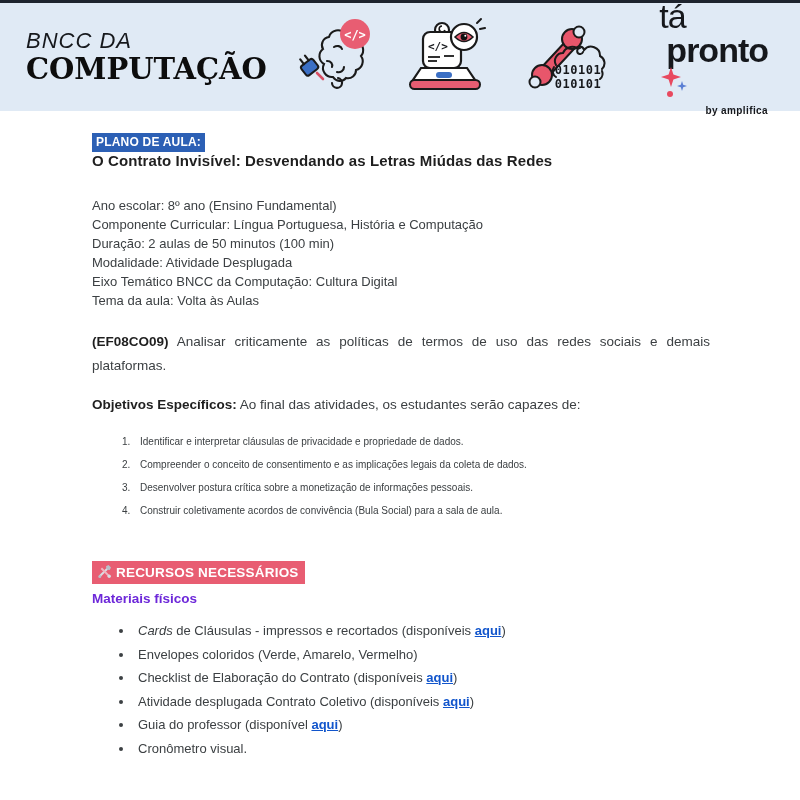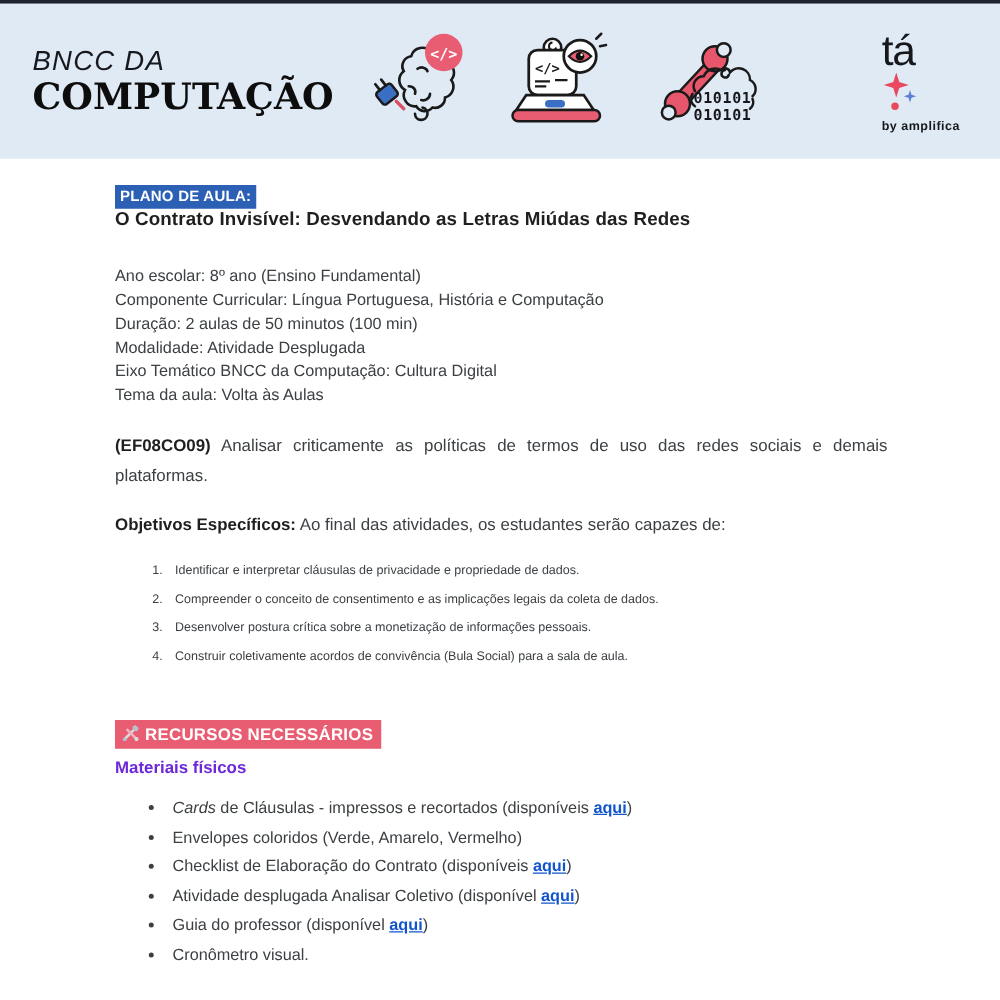--- a/index.html
+++ b/index.html
@@ -3,21 +3,21 @@
 <meta charset="utf-8">
 <style>
   html,body{margin:0;padding:0;}
   .page{
     width:800px;height:800px;background:#ffffff;overflow:hidden;position:relative;
     font-family:"Liberation Sans", sans-serif;color:#3c4043;
   }
   .topbar{height:3px;background:#1e242e;}
   
   .header{
-    height:124px;background:var(--header-bg,#e0eaf5);
+    height:108px;background:var(--header-bg,#e0eaf5);
     display:flex;align-items:center;padding:0 26px;box-sizing:border-box;
   }
   .logo{width:218px;line-height:1;}
   .logo-line1{
     font-style:italic;font-weight:300;font-size:22px;letter-spacing:1px;
     color:#16181c;display:block;
   }
   .logo-line2{
     font-family:"DejaVu Serif","Liberation Serif",serif;font-weight:bold;
     font-size:29px;letter-spacing:0;color:#0d0d0d;display:block;margin-top:3px;
@@ -125,20 +125,21 @@
           <path d="M80 62 a7 7 0 0 0 2 -8"></path>
         </g>
         <text x="58" y="57" text-anchor="middle" font-family="DejaVu Sans Mono, monospace" font-size="12" font-weight="bold" fill="#16181c" letter-spacing="0.5">010101</text>
         <text x="58" y="71" text-anchor="middle" font-family="DejaVu Sans Mono, monospace" font-size="12" font-weight="bold" fill="#16181c" letter-spacing="0.5">010101</text>
       </svg>
     </div>
 
     <div class="brand">
       <div class="brand-row">
         <span class="brand-ta">tá</span>
+        <span class="brand-pronto">pronto</span>
         <svg width="26" height="36" viewBox="0 0 26 36" style="margin-left:2px;">
           <path d="M10 0 L12.4 7.6 L20 10 L12.4 12.4 L10 20 L7.6 12.4 L0 10 L7.6 7.6 Z" fill="#e8495f"></path>
           <circle cx="9" cy="27" r="3" fill="#e8495f"></circle>
           <path d="M21 14 L22.2 17.8 L26 19 L22.2 20.2 L21 24 L19.8 20.2 L16 19 L19.8 17.8 Z" fill="#5b7fd4"></path>
         </svg>
       </div>
       <div class="brand-byline">by amplifica</div>
     </div>
   </div>
 
@@ -176,19 +177,19 @@
             <circle cx="12.2" cy="12.2" r="1.7" fill="#d9dde3"></circle>
             <circle cx="2.8" cy="12.4" r="1.5" fill="#b9c0ca"></circle>
           </svg><span>RECURSOS NECESSÁRIOS</span></span>
       <div class="materials-label">Materiais físicos</div>
     </div>
 
     <ul class="materials">
         <li><em>Cards</em><span> de Cláusulas  - impressos e recortados (disponíveis </span><a class="doc-link">aqui</a><span>)</span></li>
         <li><span>Envelopes coloridos (Verde, Amarelo, Vermelho)</span></li>
         <li><span>Checklist de Elaboração do Contrato (disponíveis </span><a class="doc-link">aqui</a><span>)</span></li>
-        <li><span>Atividade desplugada Analisar Coletivo (disponível </span><a class="doc-link">aqui</a><span>)</span></li>
+        <li><span>Atividade desplugada Contrato Coletivo (disponíveis </span><a class="doc-link">aqui</a><span>)</span></li>
         <li><span>Guia do professor (disponível </span><a class="doc-link">aqui</a><span>)</span></li>
         <li><span>Cronômetro visual.</span></li>
       </ul>
 
   </div>
 </div>
 
 </body></html>

